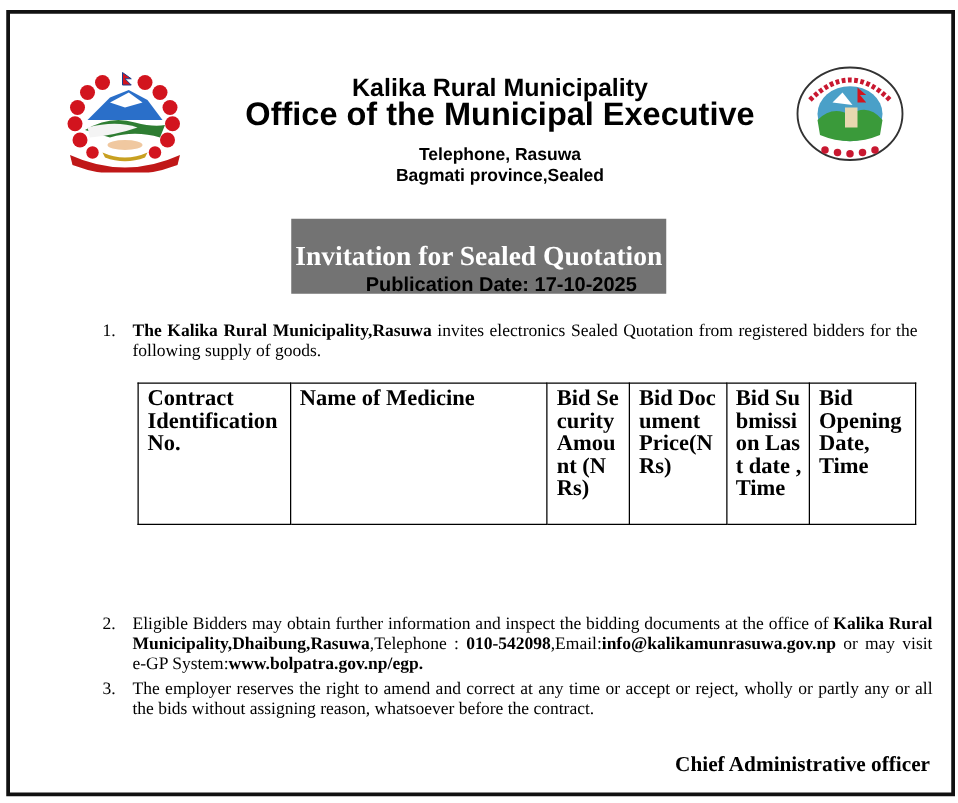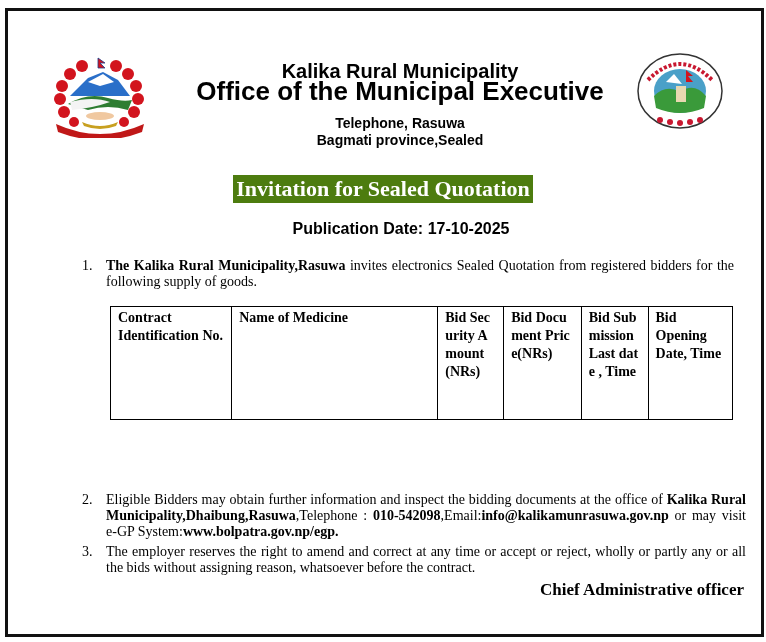--- a/index.html
+++ b/index.html
@@ -6,29 +6,29 @@
   body { width:766px; height:642px; position:relative; overflow:hidden; font-family:"Liberation Serif", serif; color:#000; }
   .frame { position:absolute; left:5px; top:8px; width:753px; height:623px; border:3px solid #111; border-right-width:3px; }
   .logo-left { position:absolute; left:48px; top:52px; width:104px; height:86px; }
   .logo-right { position:absolute; left:636px; top:52px; width:88px; height:78px; }
   .hdr { position:absolute; left:150px; width:500px; text-align:center; font-family:"Liberation Sans", sans-serif; font-weight:bold; }
   .h1 { top:60px; font-size:20px; }
   .h2 { top:76px; font-size:26px; }
   .h3 { top:115px; font-size:14px; }
   .h4 { top:132px; font-size:14px; }
   .title-wrap { position:absolute; top:175px; left:0; width:766px; text-align:center; }
-  .title { display:inline-block; background:#4d7c0f; color:#fff; font-family:"Liberation Serif", serif; font-weight:bold; font-size:22px; padding:0 3px; line-height:28px; }
+  .title { display:inline-block; background:#737373; color:#fff; font-family:"Liberation Serif", serif; font-weight:bold; font-size:22px; padding:16px 3px; line-height:28px; }
   .pub { position:absolute; top:220px; left:0; width:802px; text-align:center; font-family:"Liberation Sans", sans-serif; font-weight:bold; font-size:16px; }
   .para { position:absolute; font-size:14px; line-height:16px; text-align:justify; }
   .num { position:absolute; font-size:14px; line-height:16px; }
-  table { position:absolute; left:110px; top:306px; width:623px; border-collapse:collapse; font-size:14px; line-height:18px; }
+  table { position:absolute; left:110px; top:306px; width:623px; border-collapse:collapse; font-size:18px; line-height:18px; }
   td, th { border:1px solid #000; vertical-align:top; padding:2px 6px 0 7px; text-align:left; }
   th { font-weight:bold; height:110px; }
   td { height:52px; }
-  .sig { position:absolute; right:22px; top:580px; font-weight:bold; font-size:17px; }
+  .sig { position:absolute; right:22px; top:602px; font-weight:bold; font-size:17px; }
   b { font-weight:bold; }
 </style>
 </head>
 <body>
 
 <div class="frame"></div>
 
 <svg class="logo-left" viewBox="0 0 104 86">
   <g>
     <circle cx="22" cy="22" r="6" fill="#d2141e"></circle>

